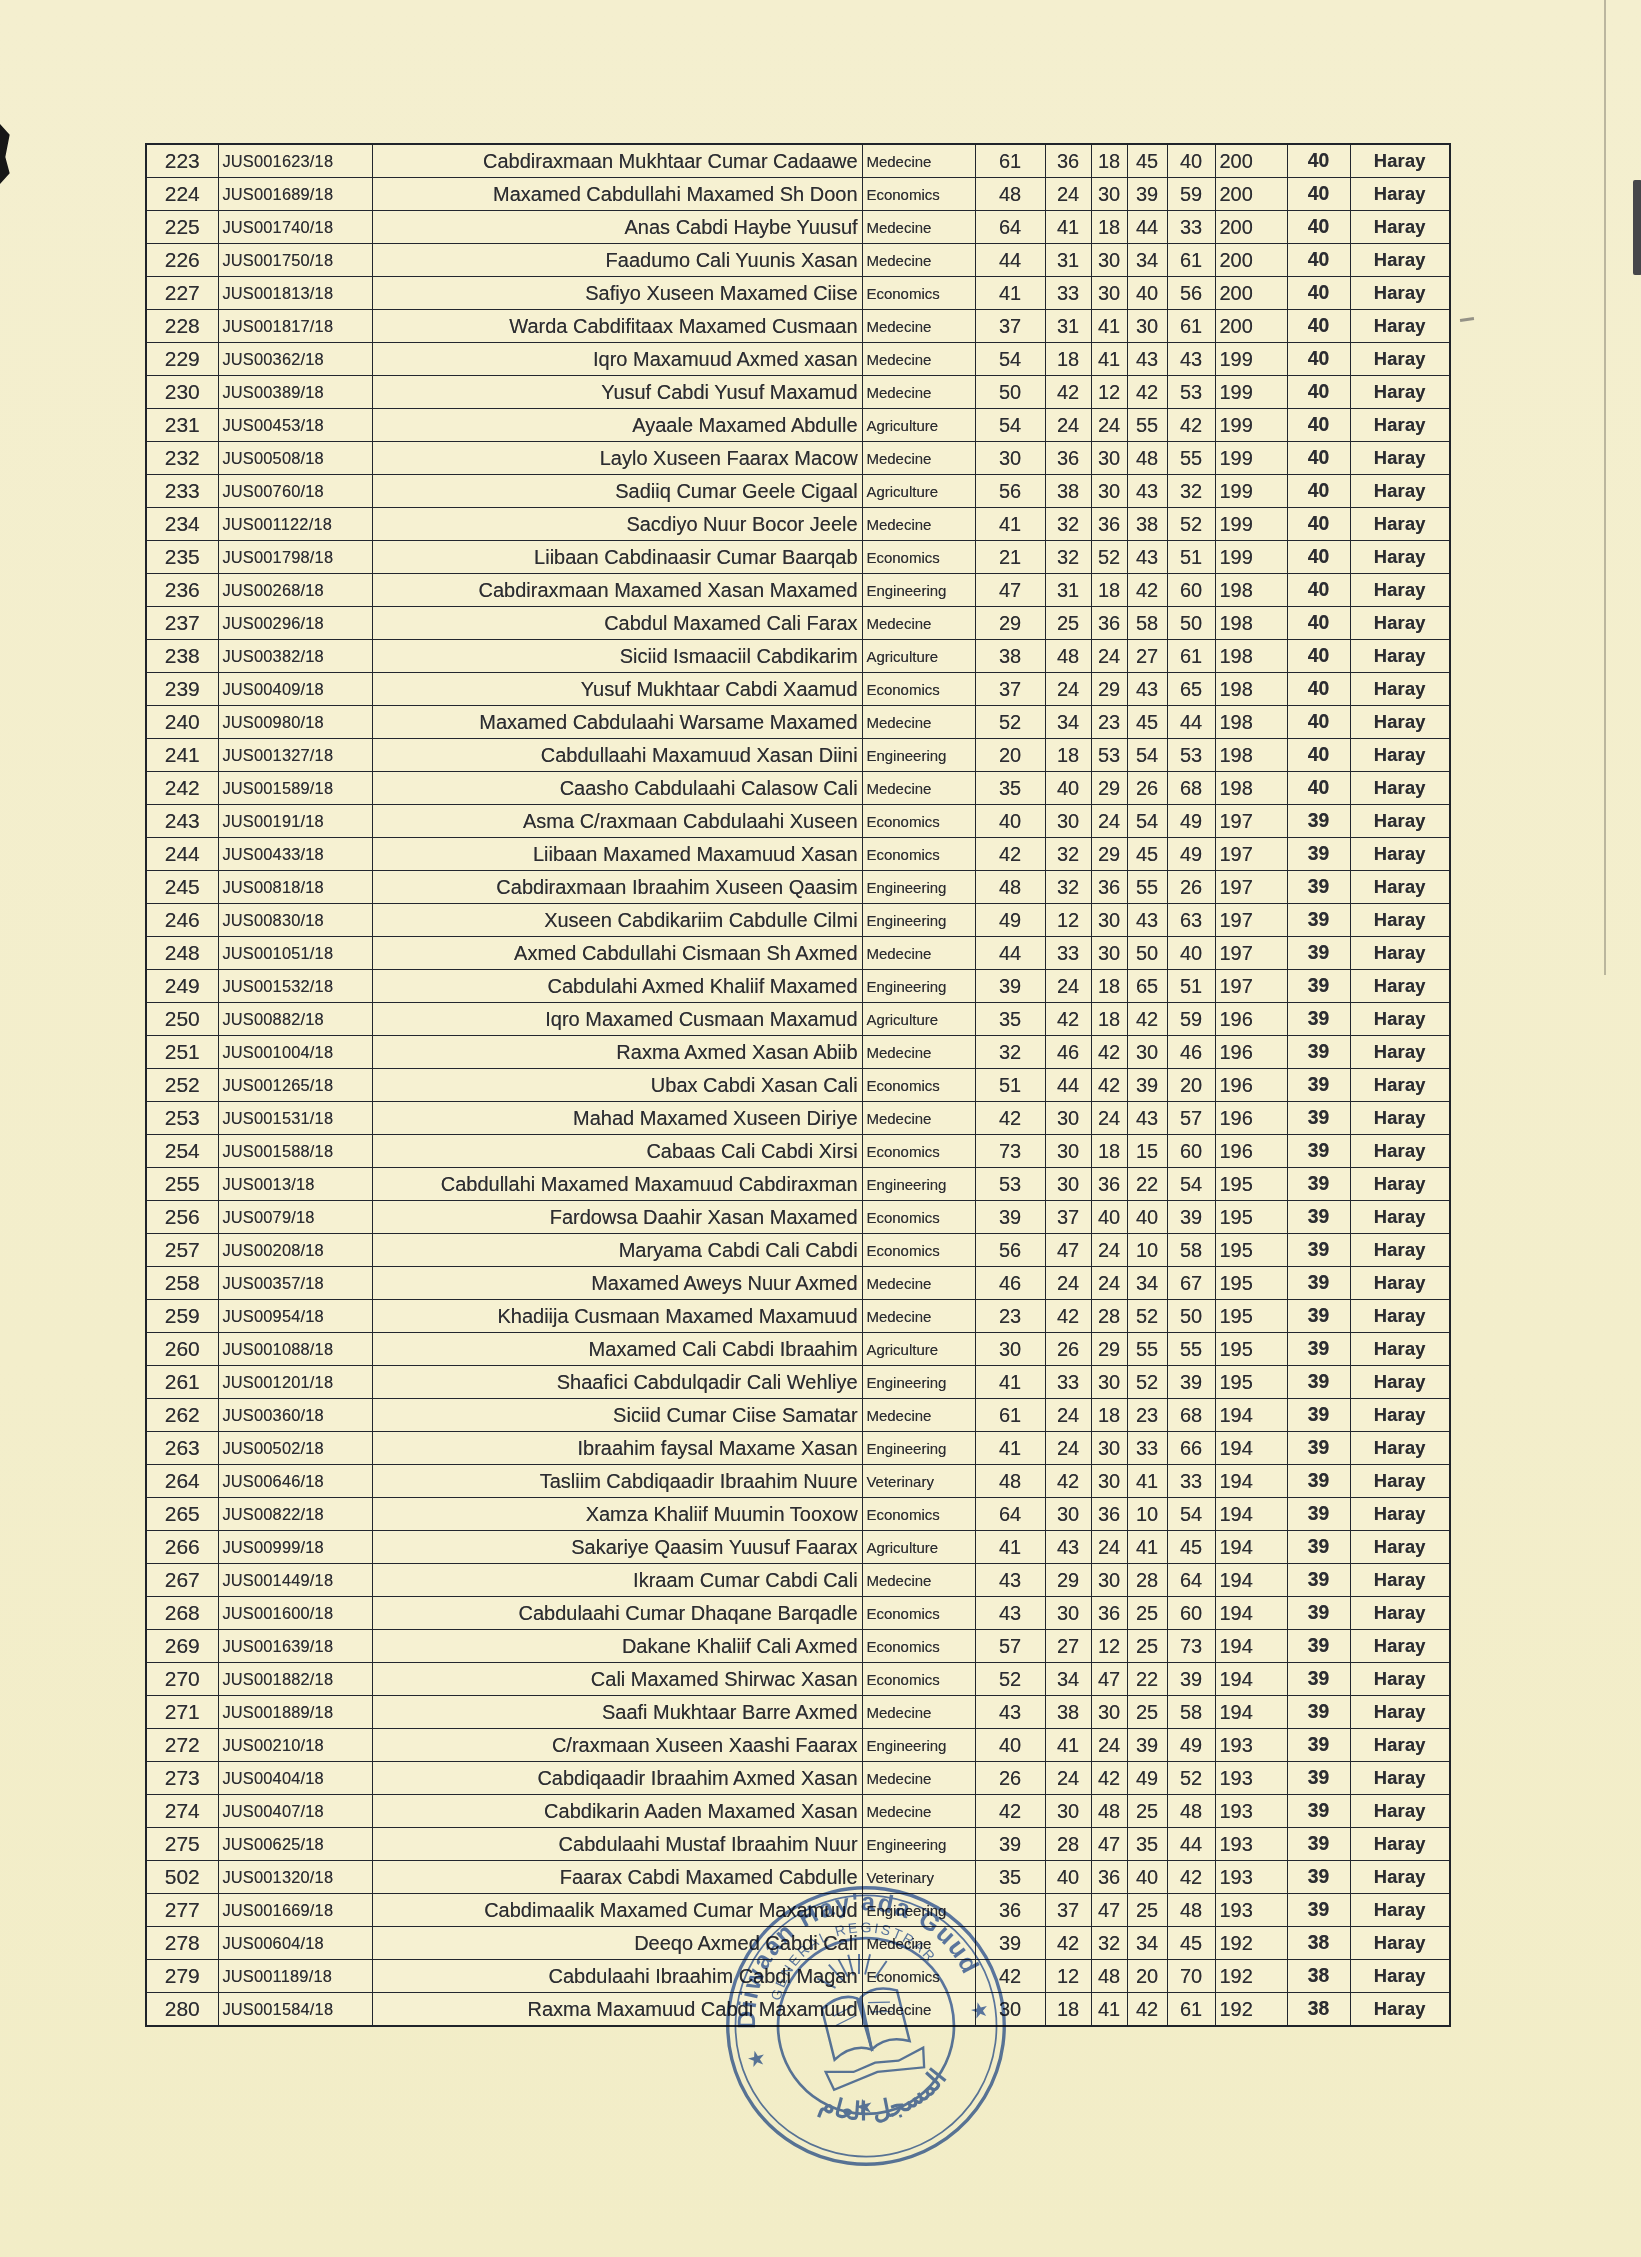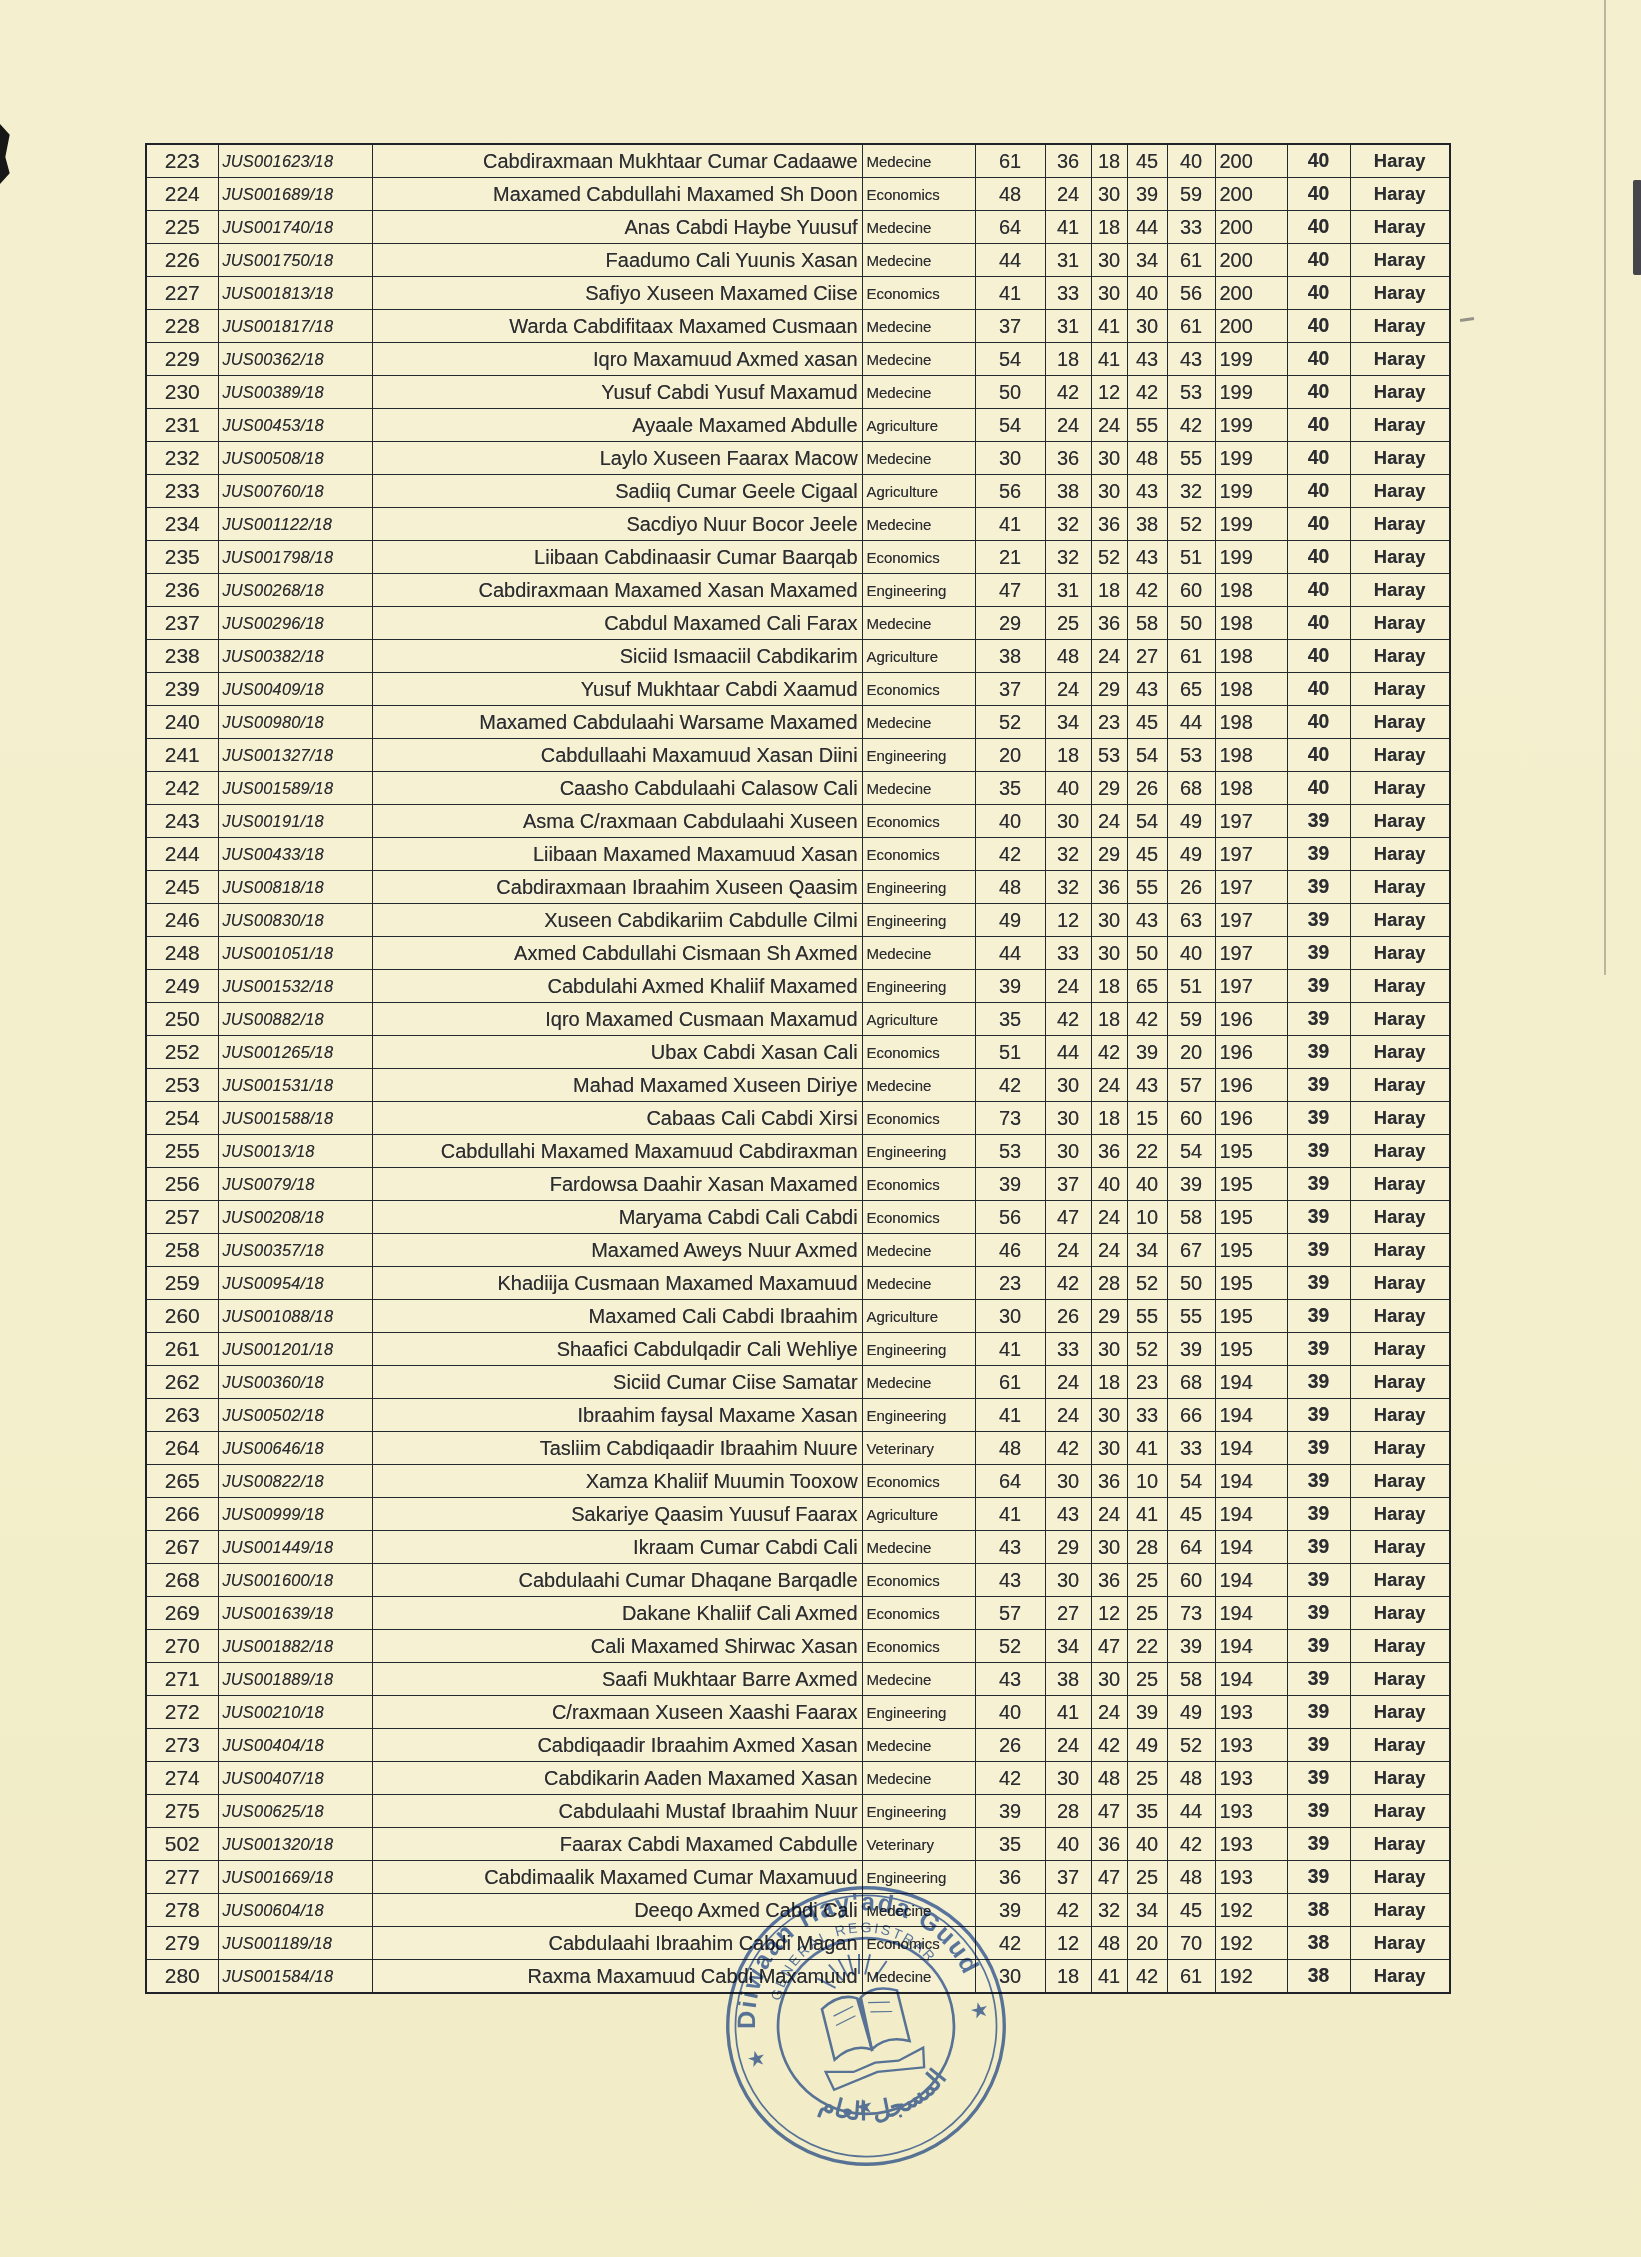--- a/index.html
+++ b/index.html
@@ -27,21 +27,21 @@
     vertical-align:middle;
     white-space:nowrap;overflow:hidden;
     text-shadow:0 0 0.5px rgba(30,30,40,.55);
   }
   col.w-no{width:72px;}  col.w-id{width:154px;} col.w-name{width:490px;}
   col.w-dept{width:113px;} col.w-s1{width:70px;} col.w-s2{width:46px;}
   col.w-s3{width:36px;} col.w-s4{width:40px;} col.w-s5{width:48px;}
   col.w-total{width:72px;} col.w-grade{width:63px;} col.w-status{width:100px;}
 
   td.c-no{font-size:21px;text-align:center;}
-  td.c-id{font-size:16.4px;text-align:left;padding-left:8.7px;letter-spacing:0.2px;font-style:italic;}
+  td.c-id{font-size:16.4px;text-align:left;padding-left:8.7px;letter-spacing:0.2px;}
   td.c-name{font-size:20px;text-align:right;padding-left:10.6px;}
   td.c-dept{font-size:15px;text-align:left;padding-left:6.8px;}
   td.c-score{font-size:20px;text-align:center;padding:0 1px;}
   td.c-total{font-size:20px;text-align:left;}
   td.c-grade{font-size:19.3px;text-align:center;font-weight:bold;}
   td.c-status{font-size:18.3px;text-align:center;font-weight:bold;letter-spacing:0.2px;}
 
   
   .stamp{
     position:absolute;left:721px;top:1881px;width:290px;height:290px;
@@ -456,20 +456,34 @@
         <tr>
           <td class="c-no">250</td>
           <td class="c-id">JUS00882/18</td>
           <td class="c-name">Iqro Maxamed Cusmaan Maxamud</td>
           <td class="c-dept">Agriculture</td>
           <td class="c-score">35</td>
           <td class="c-score">42</td>
           <td class="c-score">18</td>
           <td class="c-score">42</td>
           <td class="c-score">59</td>
+          <td class="c-total">196</td>
+          <td class="c-grade">39</td>
+          <td class="c-status">Haray</td>
+        </tr>
+        <tr>
+          <td class="c-no">251</td>
+          <td class="c-id">JUS001004/18</td>
+          <td class="c-name">Raxma Axmed Xasan Abiib</td>
+          <td class="c-dept">Medecine</td>
+          <td class="c-score">32</td>
+          <td class="c-score">46</td>
+          <td class="c-score">42</td>
+          <td class="c-score">30</td>
+          <td class="c-score">46</td>
           <td class="c-total">196</td>
           <td class="c-grade">39</td>
           <td class="c-status">Haray</td>
         </tr>
         <tr>
           <td class="c-no">252</td>
           <td class="c-id">JUS001265/18</td>
           <td class="c-name">Ubax Cabdi Xasan Cali</td>
           <td class="c-dept">Economics</td>
           <td class="c-score">51</td>

